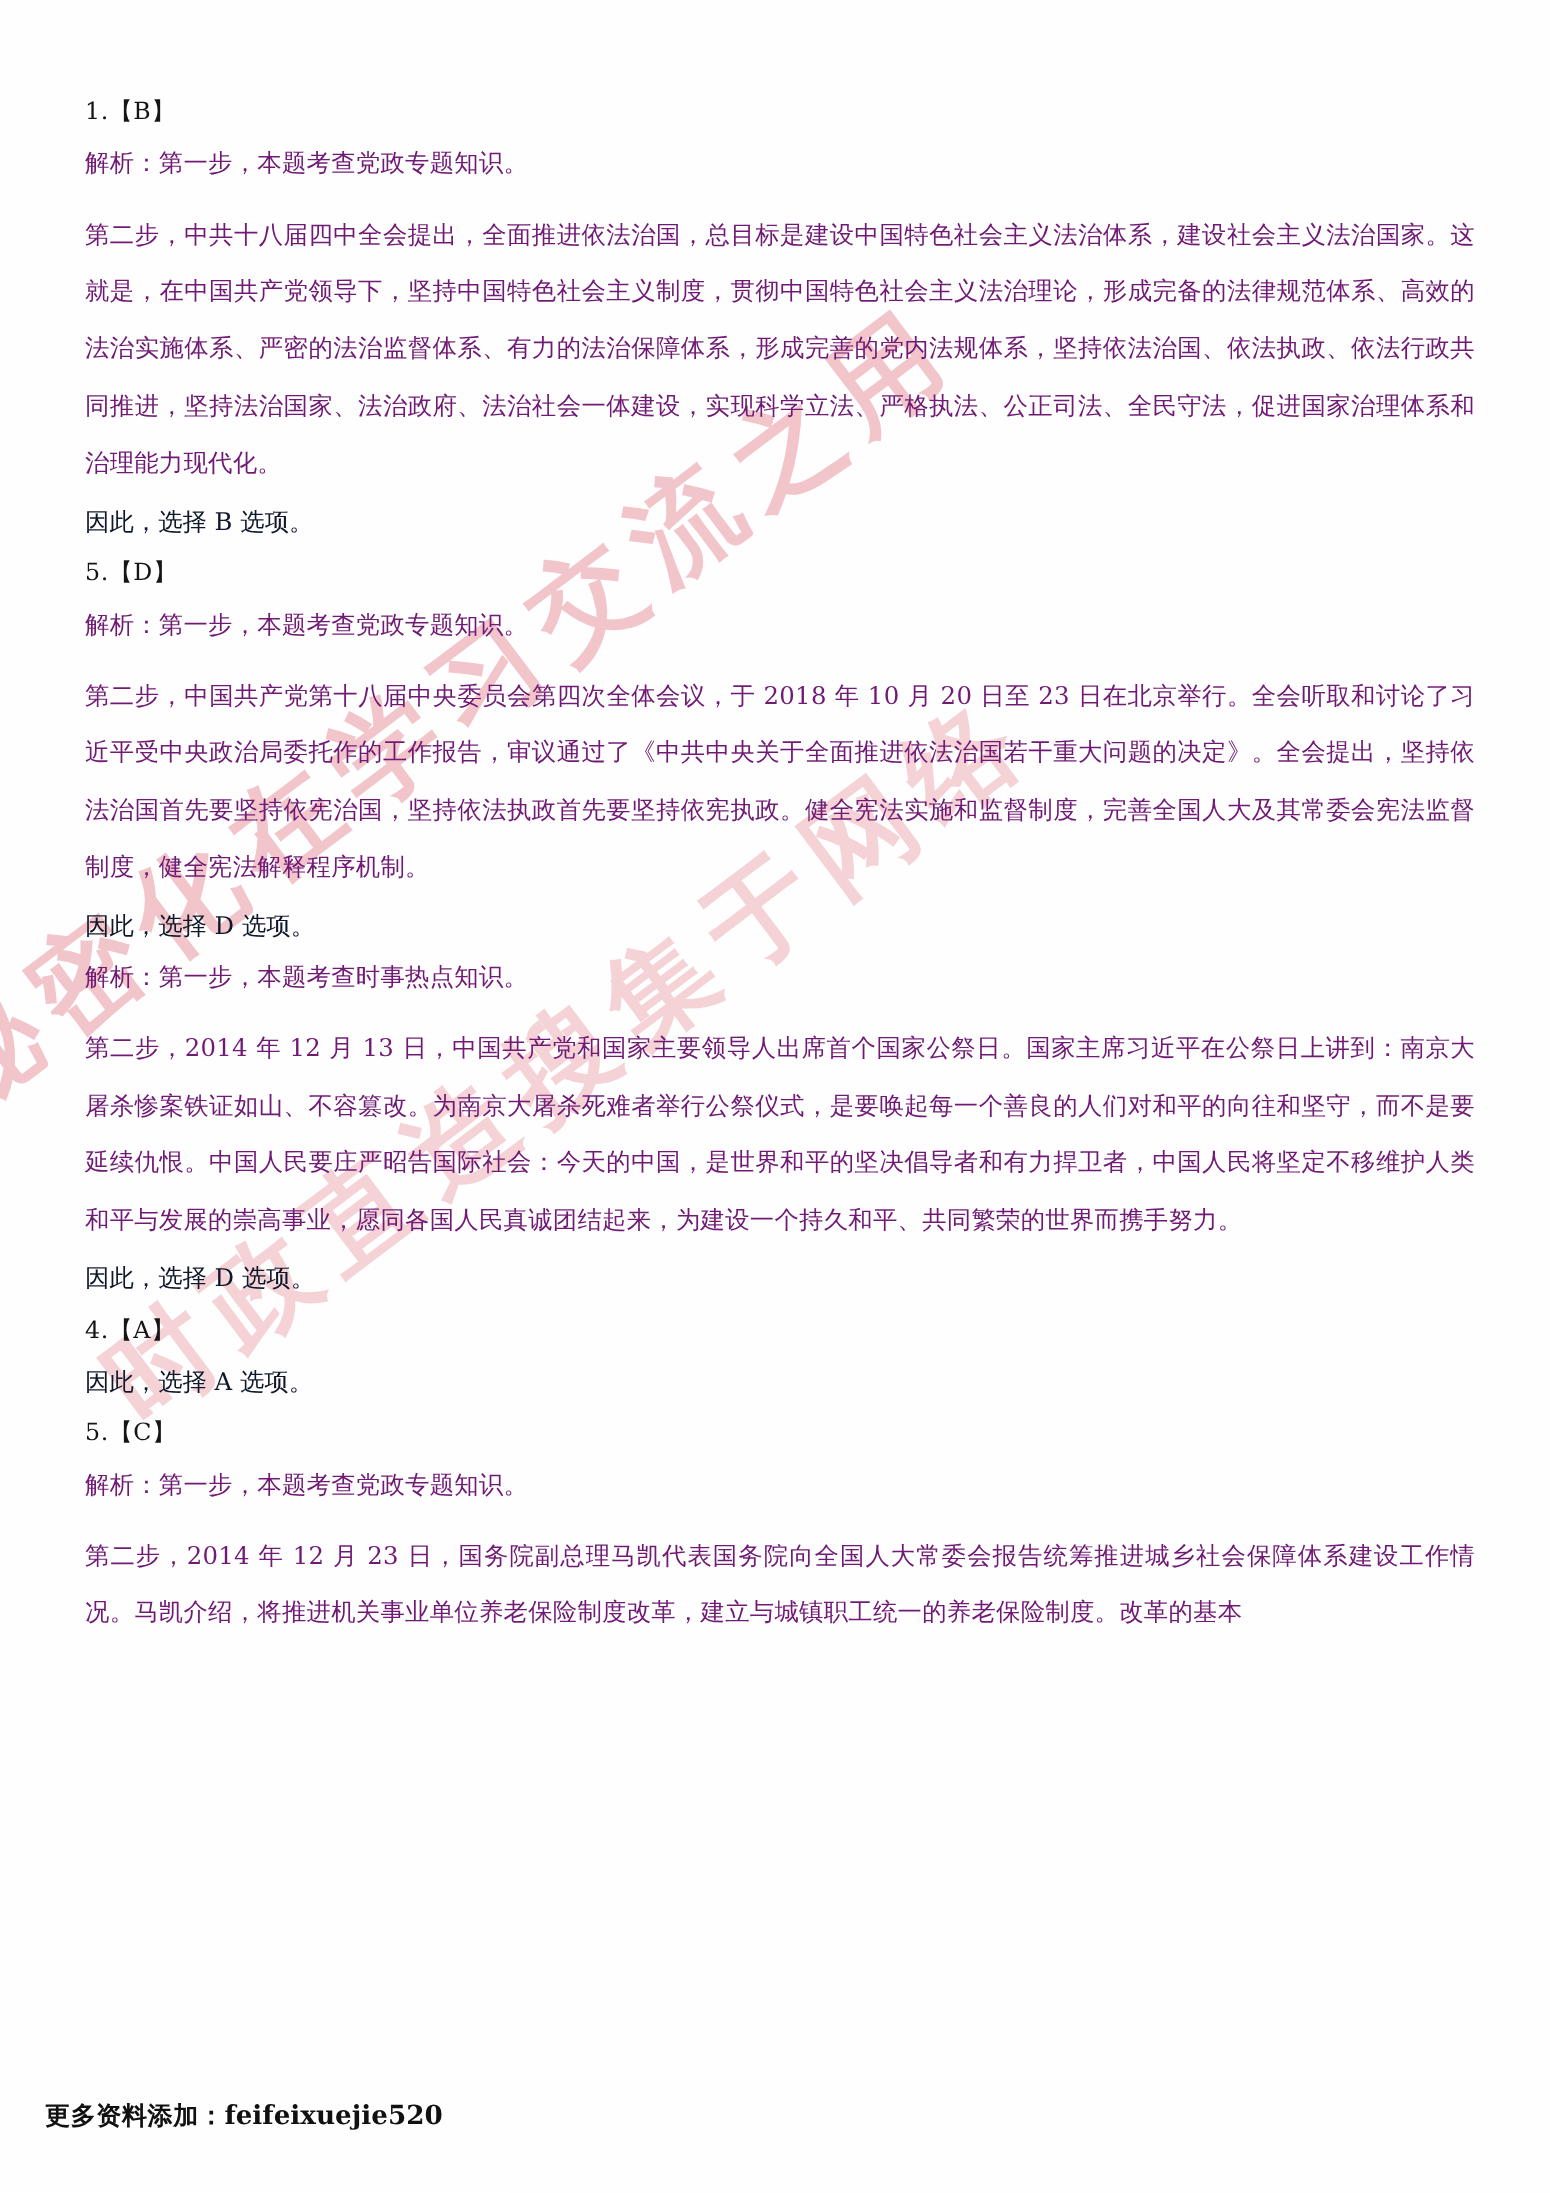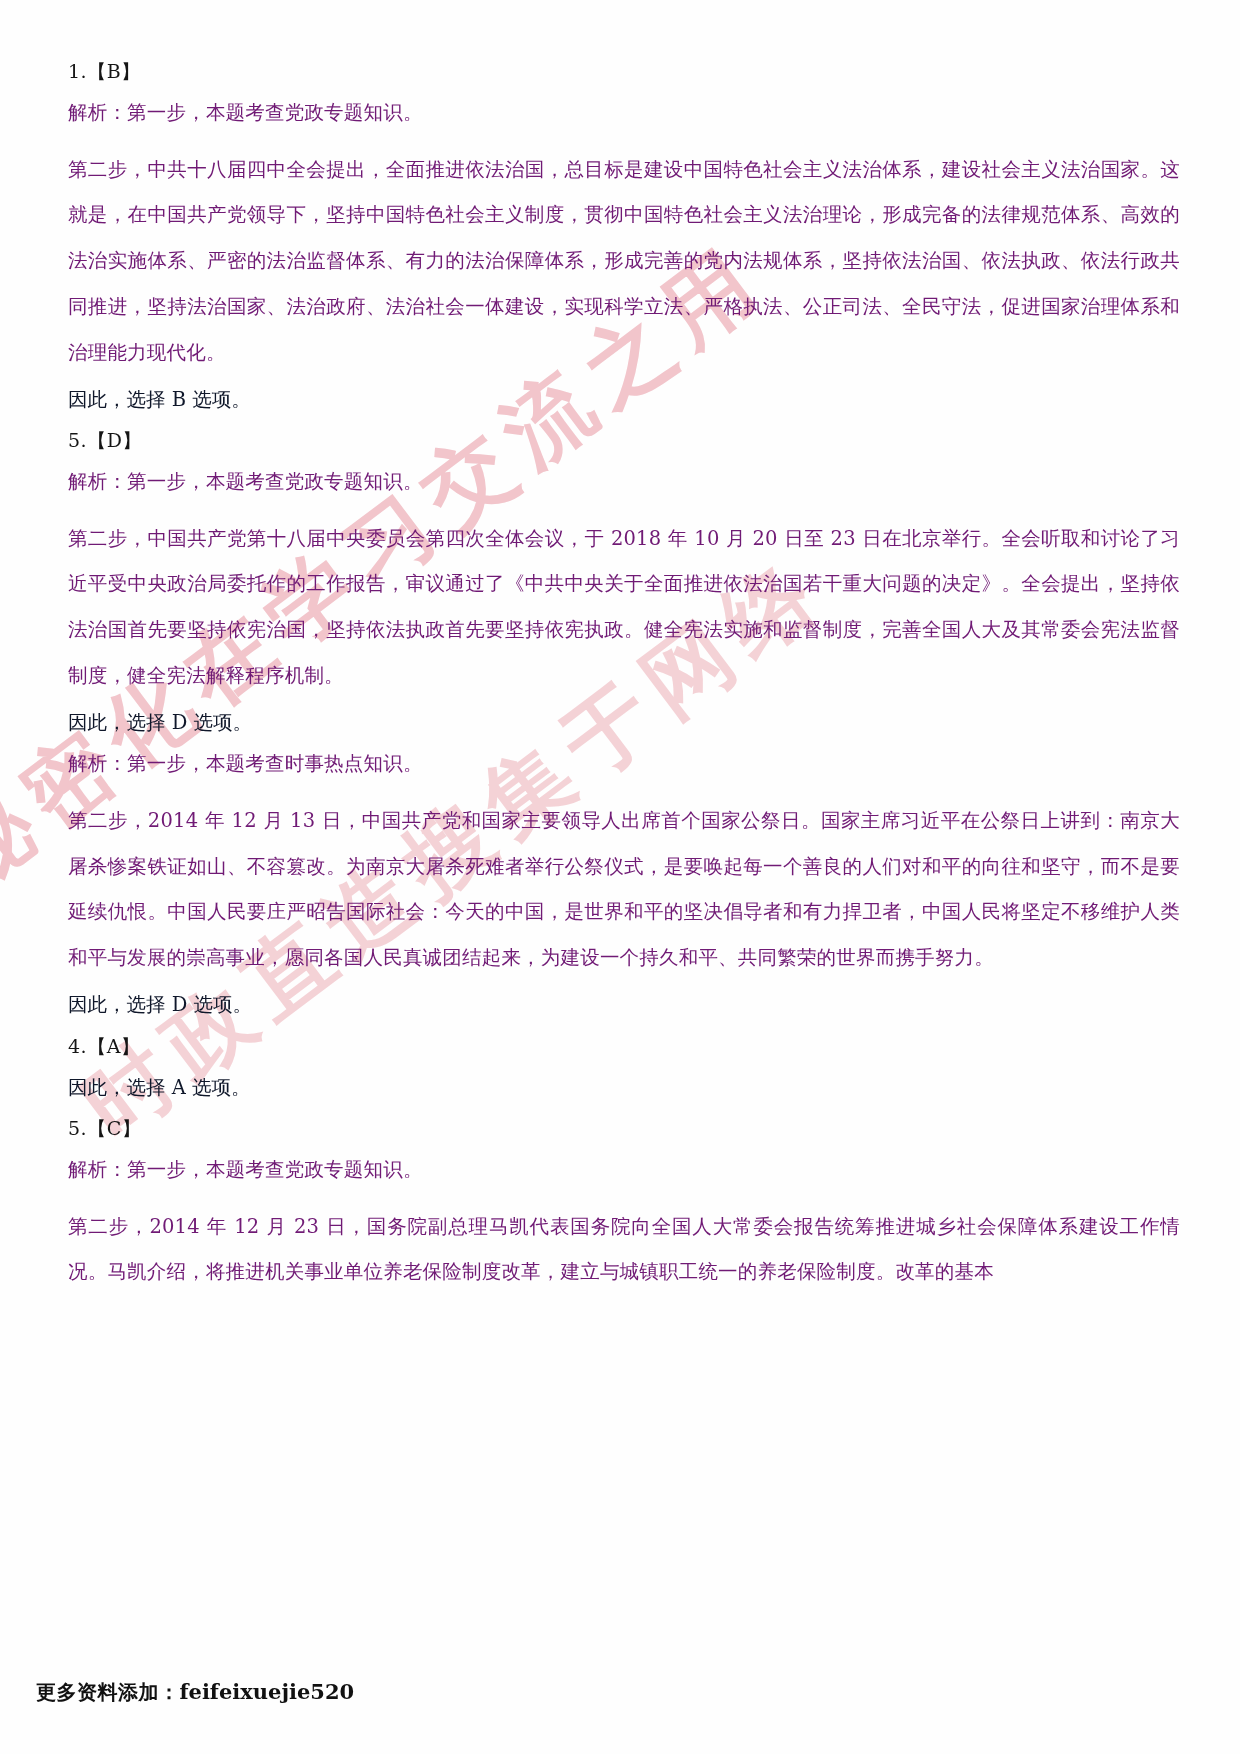--- a/index.html
+++ b/index.html
@@ -15,21 +15,21 @@
     position: relative;
     width: 1240px;
     height: 1754px;
     background: #fefefe;
     overflow: hidden;
     box-sizing: border-box;
   }
   .content {
     position: absolute;
     left: 68px;
-    top: 62px;
+    top: 80px;
     width: 1112px;
     z-index: 3;
   }
   .qnum {
     font-size: 19px;
     line-height: 1.0;
     margin: 0 0 22px 0;
     letter-spacing: 0.5px;
     color: #151515;
   }

